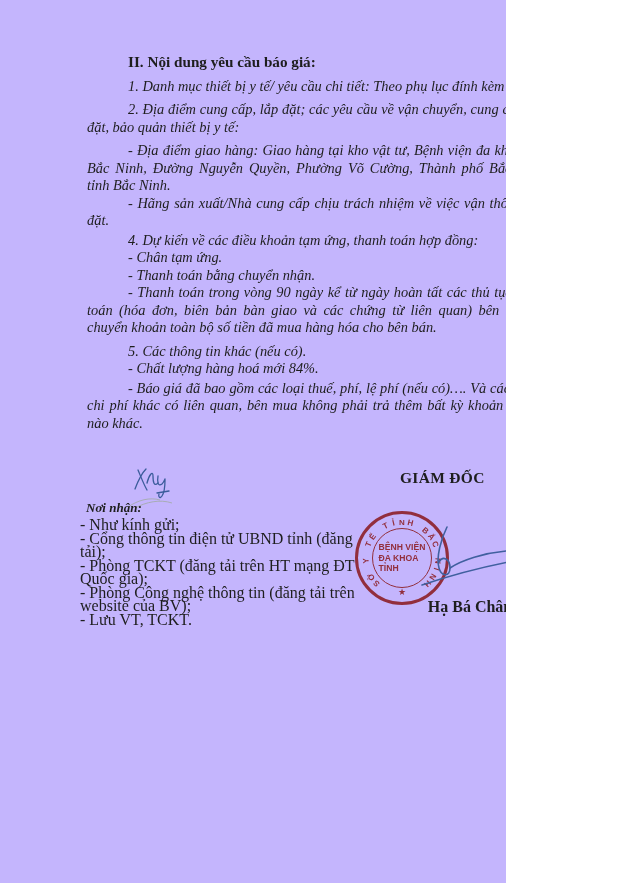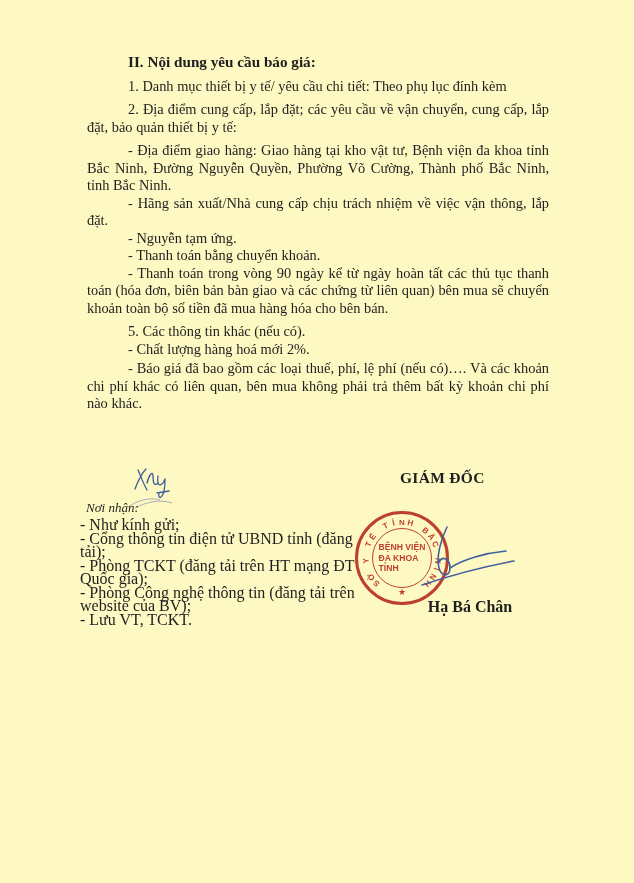--- a/index.html
+++ b/index.html
@@ -8,23 +8,23 @@
     --sig:#40609f;
   }
   html,body{margin:0;padding:0;}
   body{
     background:#fff;
     font-family:"Liberation Serif", serif;
     color:var(--ink);
   }
   .page{
     position:relative;
-    width:634px;
+    width:506px;
     height:883px;
-    background:#fef9c3;
+    background:#c4b5fd;
     overflow:hidden;
   }
   
   .doc-body{
     position:absolute;
     left:87px; top:53px;
     width:462px;
     font-size:14.4px;
     line-height:17.5px;
     text-align:justify;
@@ -32,31 +32,32 @@
   .doc-heading{
     font-weight:bold;
     font-size:15.2px;
     text-indent:41px;
     margin:0 0 7px 0;
     text-align:left;
   }
   .p{
     margin:0;
     text-indent:41px;
+    font-style:italic;
   }
   .p.mt{margin-top:6px;}
   .p.mt2{margin-top:2px;}
   
   .recipients{
     position:absolute;
     left:80px; top:500px;
     width:300px;
   }
   .recipients-label{
-    font-weight:normal;
+    font-weight:bold;
     font-style:italic;
     font-size:13px;
     margin:0 0 2px 6px;
   }
   .recipients-list{
     margin:0; padding:0;
     list-style:none;
     font-size:16px;
     line-height:13.5px;
   }
@@ -146,25 +147,26 @@
 <body>
 
 <div class="page">
 
   <div class="doc-body">
     <p class="doc-heading">II. Nội dung yêu cầu báo giá:</p>
     <p class="p mt">1. Danh mục thiết bị y tế/ yêu cầu chi tiết: Theo phụ lục đính kèm</p>
     <p class="p mt">2. Địa điểm cung cấp, lắp đặt; các yêu cầu về vận chuyển, cung cấp, lắp đặt, bảo quản thiết bị y tế:</p>
     <p class="p mt">- Địa điểm giao hàng: Giao hàng tại kho vật tư, Bệnh viện đa khoa tỉnh Bắc Ninh, Đường Nguyễn Quyền, Phường Võ Cường, Thành phố Bắc Ninh, tỉnh Bắc Ninh.</p>
     <p class="p">- Hãng sản xuất/Nhà cung cấp chịu trách nhiệm về việc vận thông, lắp đặt.</p>
-    <p class="p">- Nguyễn tạm ứng.</p>
-    <p class="p">- Thanh toán bằng chuyển khoản.</p>
+    <p class="p mt2">4. Dự kiến về các điều khoản tạm ứng, thanh toán hợp đồng:</p>
+    <p class="p">- Chân tạm ứng.</p>
+    <p class="p">- Thanh toán bằng chuyển nhận.</p>
     <p class="p">- Thanh toán trong vòng 90 ngày kể từ ngày hoàn tất các thủ tục thanh toán (hóa đơn, biên bản bàn giao và các chứng từ liên quan) bên mua sẽ chuyển khoản toàn bộ số tiền đã mua hàng hóa cho bên bán.</p>
     <p class="p mt">5. Các thông tin khác (nếu có).</p>
-    <p class="p">- Chất lượng hàng hoá mới 2%.</p>
+    <p class="p">- Chất lượng hàng hoá mới 84%.</p>
     <p class="p mt2">- Báo giá đã bao gồm các loại thuế, phí, lệ phí (nếu có)…. Và các khoản chi phí khác có liên quan, bên mua không phải trả thêm bất kỳ khoản chi phí nào khác.</p>
   </div>
 
   <svg class="initials-svg" width="44" height="38" viewBox="0 0 44 38">
     <g fill="none" stroke="currentColor" stroke-width="1.3" stroke-linecap="round">
       <path d="M4,26 C7,18 12,9 15,6"></path>
       <path d="M7,7 C10,14 13,22 16,27"></path>
       <path d="M16,20 C18,12 22,7 22,13 C22,19 23,24 27,20"></path>
       <path d="M27,13 C26,19 27,24 31,21 C34,18 34,14 34,17 C34,23 33,30 31,33 C29,36 27,34 28,31"></path>
       <path d="M26,30 L38,28"></path>

